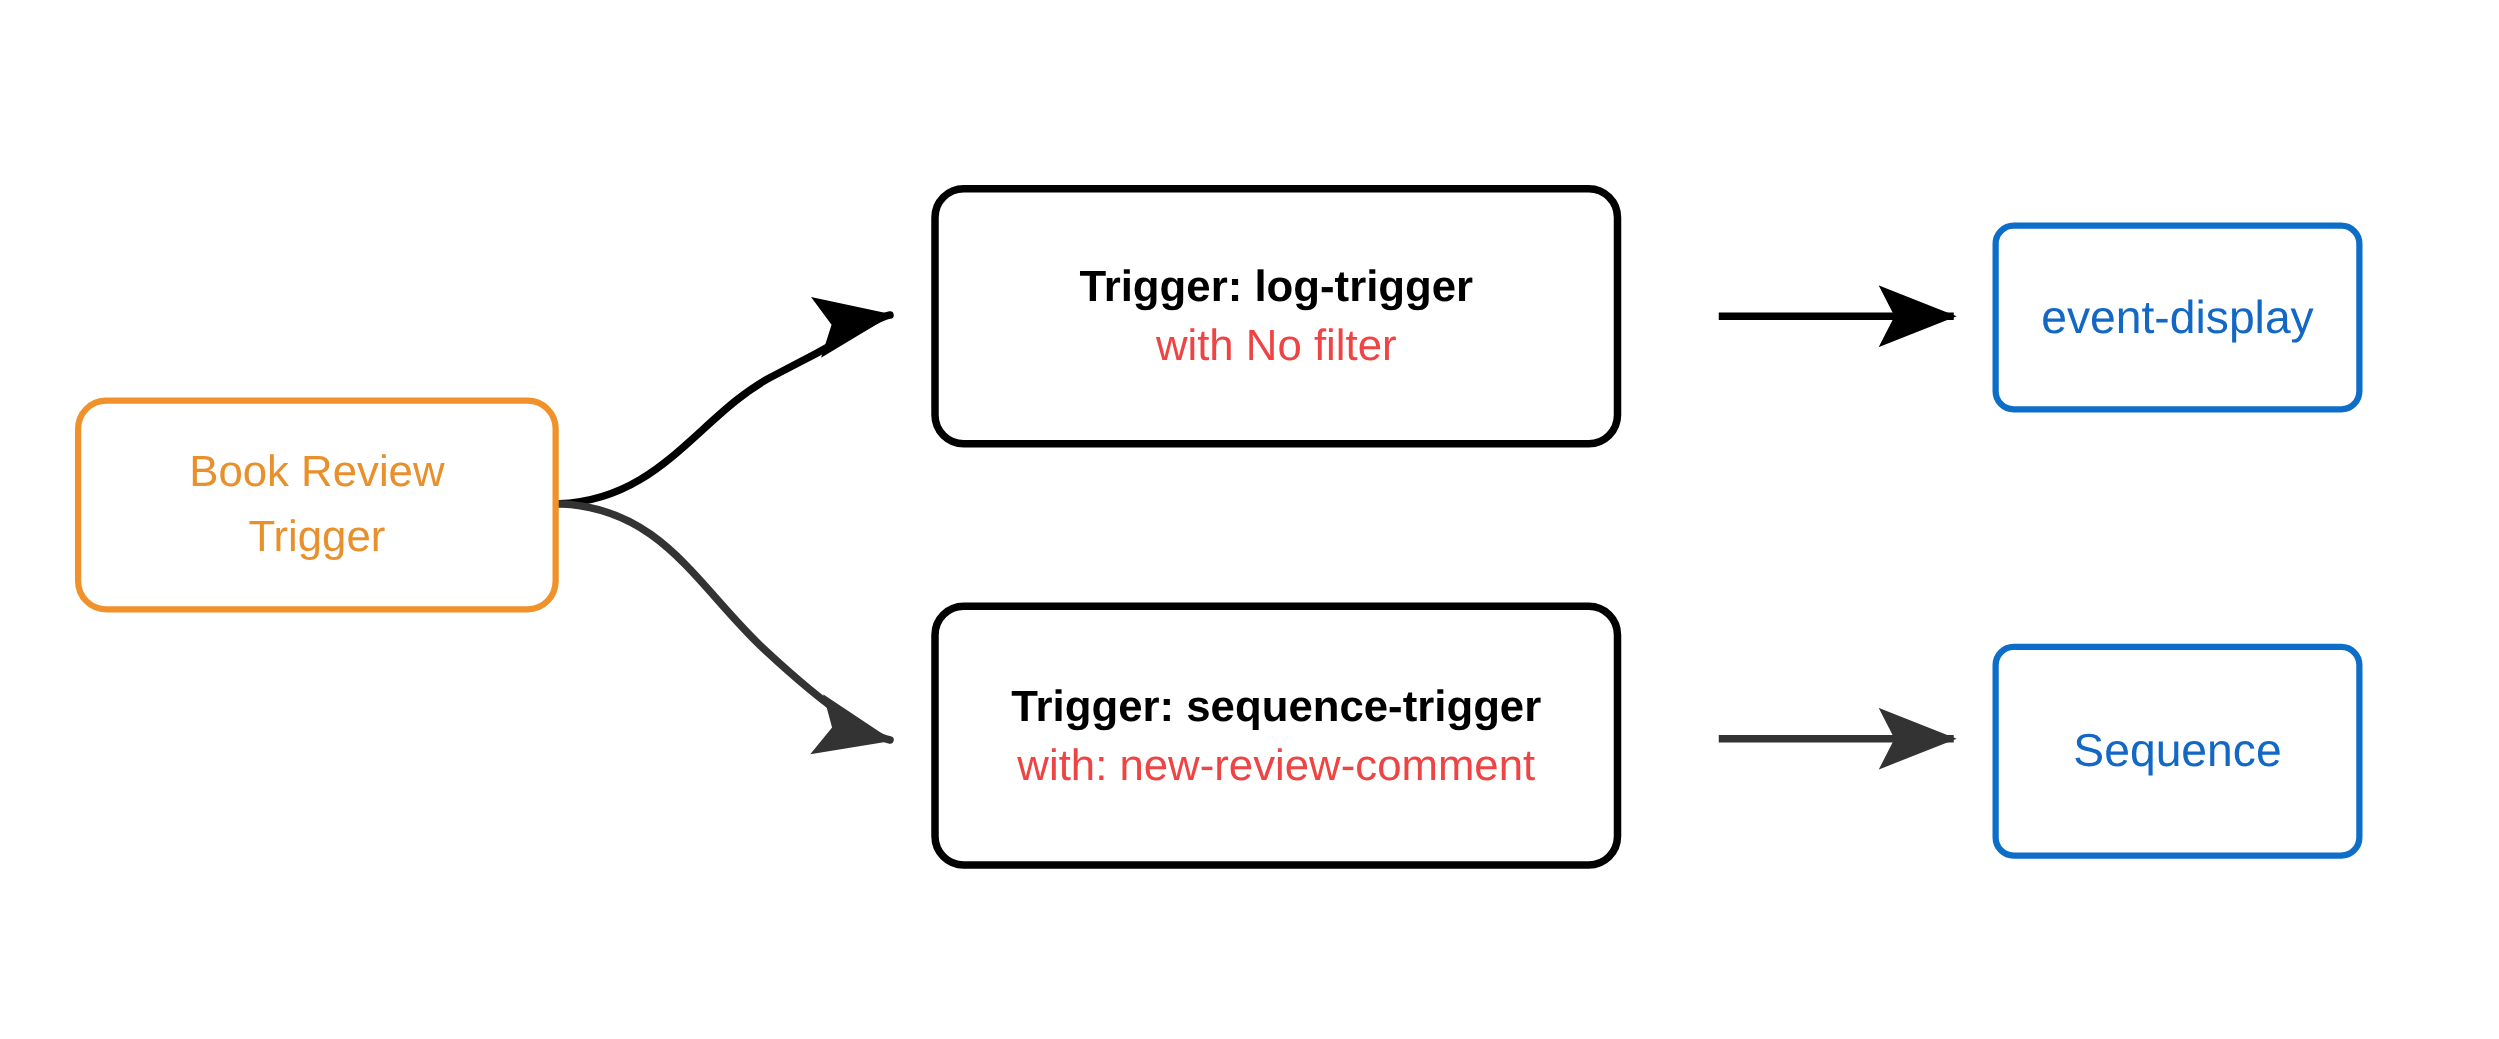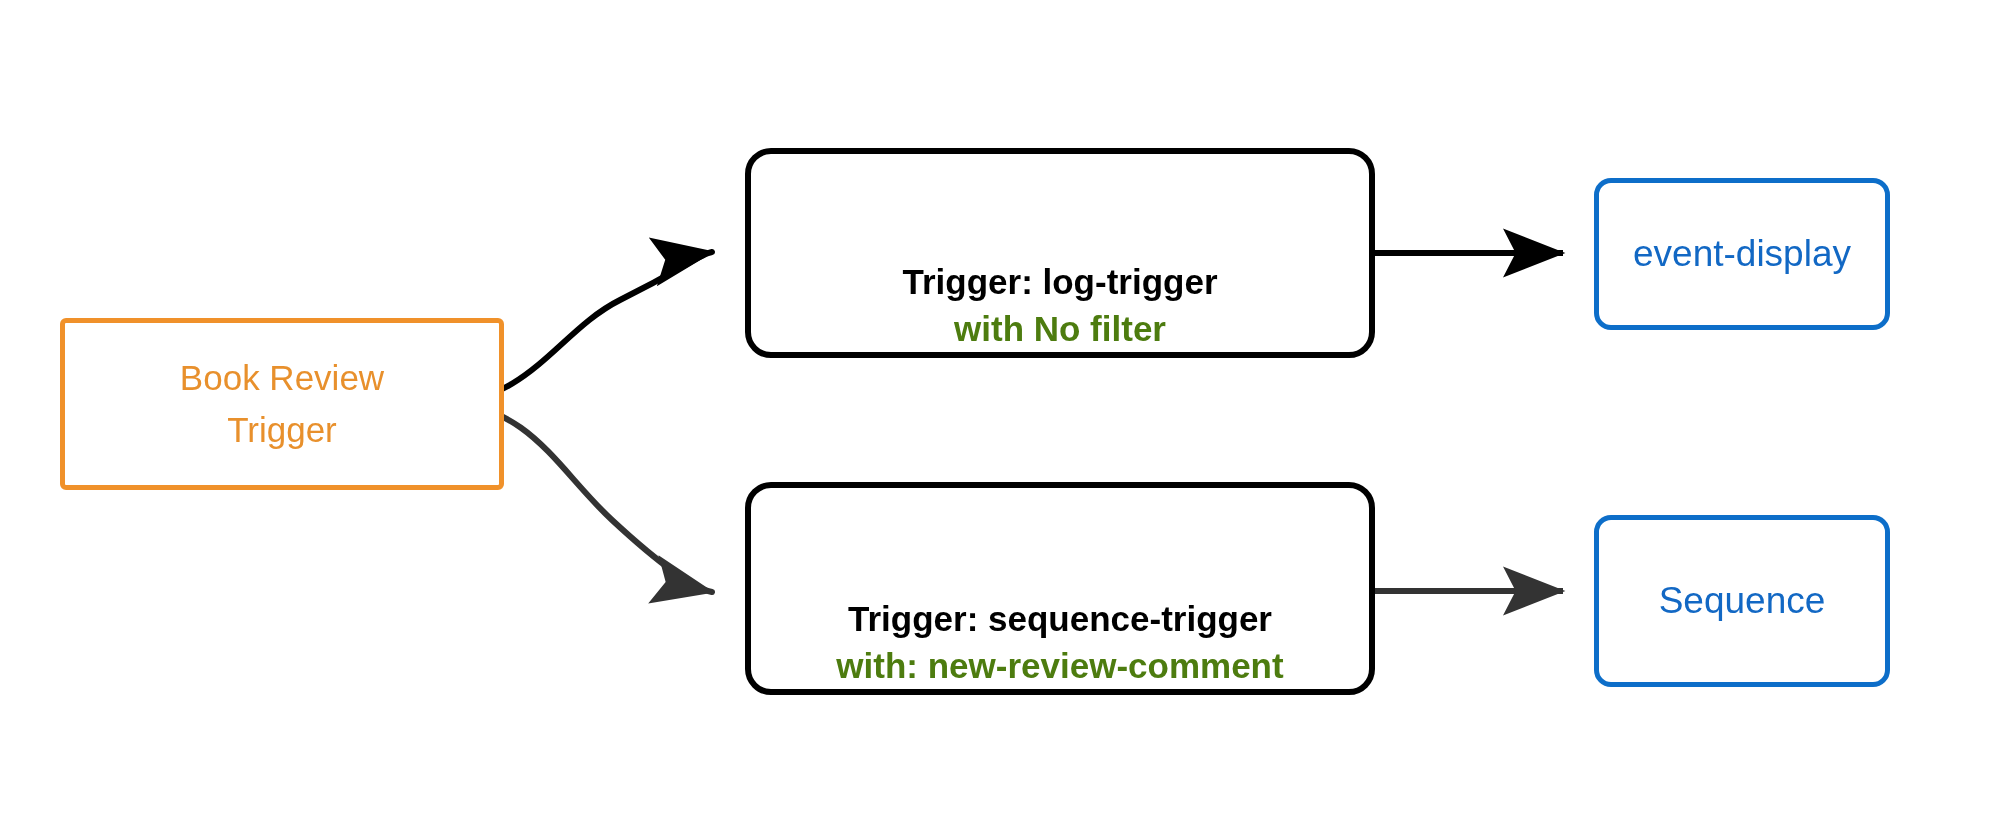--- a/index.html
+++ b/index.html
@@ -34,60 +34,59 @@
     flex-direction: column;
     align-items: center;
     justify-content: center;
     text-align: center;
     background: #ffffff;
   }
   
   .node-broker {
     left: 60px;
     top: 318px;
-    width: 444px;
+    width: 387px;
     height: 172px;
     border: 5px solid #f0912a;
-    border-radius: 6px;
+    border-radius: 25px;
   }
   .node-broker .node-line {
     color: #e8902c;
     font-size: 35px;
     line-height: 52px;
     font-weight: 400;
     white-space: nowrap;
   }
   
   .node-trigger {
     left: 745px;
-    width: 630px;
+    width: 552px;
     border: 6px solid #000000;
     border-radius: 26px;
-    justify-content: flex-end;
   }
   .node-trigger.top {
     top: 148px;
     height: 210px;
   }
   .node-trigger.bottom {
     top: 482px;
     height: 213px;
   }
   .node-trigger .node-line.strong {
     color: #000000;
     font-size: 35px;
     line-height: 47px;
     font-weight: 700;
     white-space: nowrap;
   }
   .node-trigger .node-line.normal {
-    color: #4d7c0f;
+    color: #ef4444;
     font-size: 35px;
     line-height: 47px;
-    font-weight: 700;
+    font-weight: 400;
     white-space: nowrap;
   }
   
   .node-endpoint {
     left: 1594px;
     width: 296px;
     border: 5px solid #0d6ec9;
     border-radius: 17px;
   }
   .node-endpoint.top {

